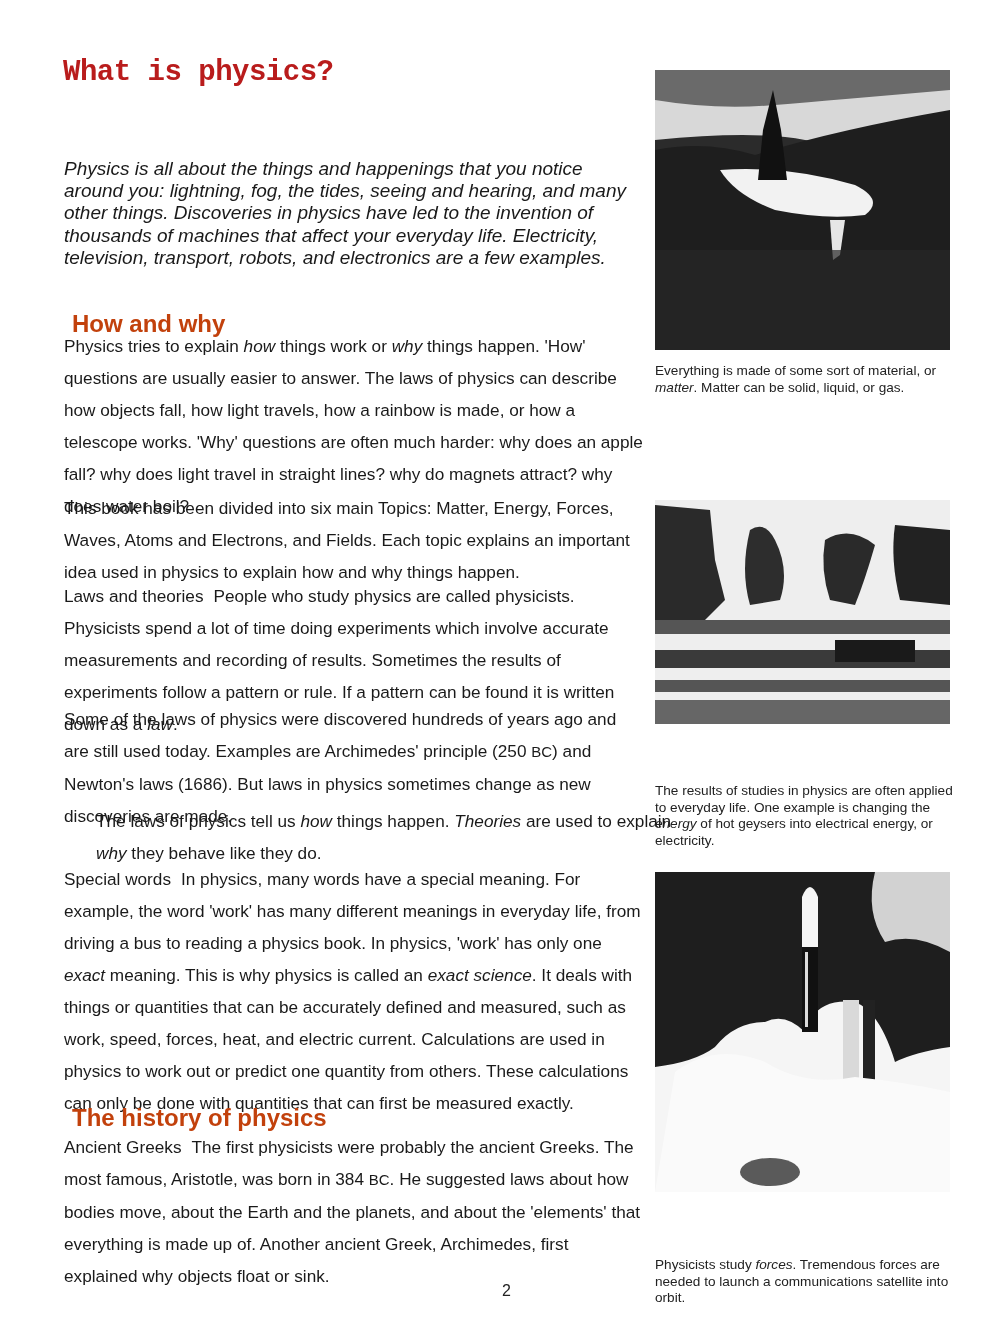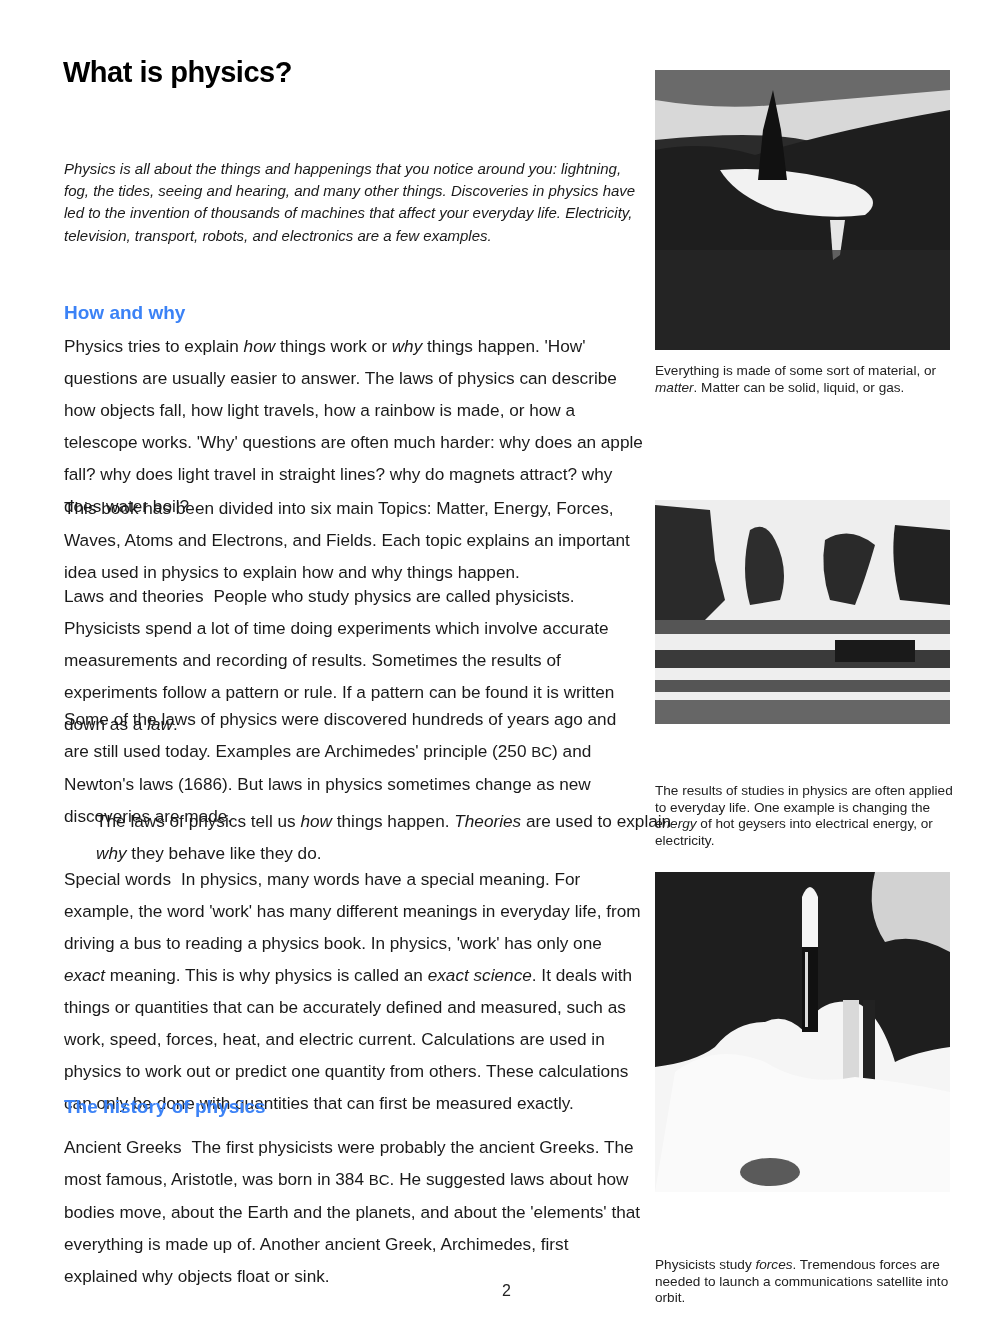--- a/index.html
+++ b/index.html
@@ -2,30 +2,30 @@
 <html><head>
 <meta charset="utf-8">
 <style>
   html, body { margin: 0; padding: 0; background: #ffffff; }
   body {
     width: 1000px; height: 1344px; position: relative; overflow: hidden;
     font-family: "Liberation Sans", sans-serif; color: #1a1a1a;
   }
   .page-title {
     position: absolute; left: 63px; top: 56px; margin: 0;
-    font-family: Liberation Sans, sans-serif; font-weight: bold;
-    font-size: 29px; letter-spacing: -0.5px; color: #000000;
+    font-family: Liberation Mono, monospace; font-weight: bold;
+    font-size: 29px; letter-spacing: -0.5px; color: #b91c1c;
   }
   .intro {
     position: absolute; left: 64px; top: 158px; width: 580px; margin: 0;
-    font-style: italic; font-size: 15px; line-height: 22.2px;
+    font-style: italic; font-size: 19px; line-height: 22.2px;
   }
   .h2 {
-    position: absolute; left: 64px; margin: 0;
-    font-weight: bold; font-size: 19px; color: #3b82f6;
+    position: absolute; left: 64px; margin: 8px;
+    font-weight: bold; font-size: 24px; color: #c2410c;
   }
   p.body {
     position: absolute; left: 64px; width: 580px; margin: 0;
     font-size: 17.2px; line-height: 32px;
   }
   .runin { }
   .runin-gap { display: inline-block; width: 10px; }
   .sc { font-size: 15px; }
   .figure {
     position: absolute; left: 655px; width: 295px;

